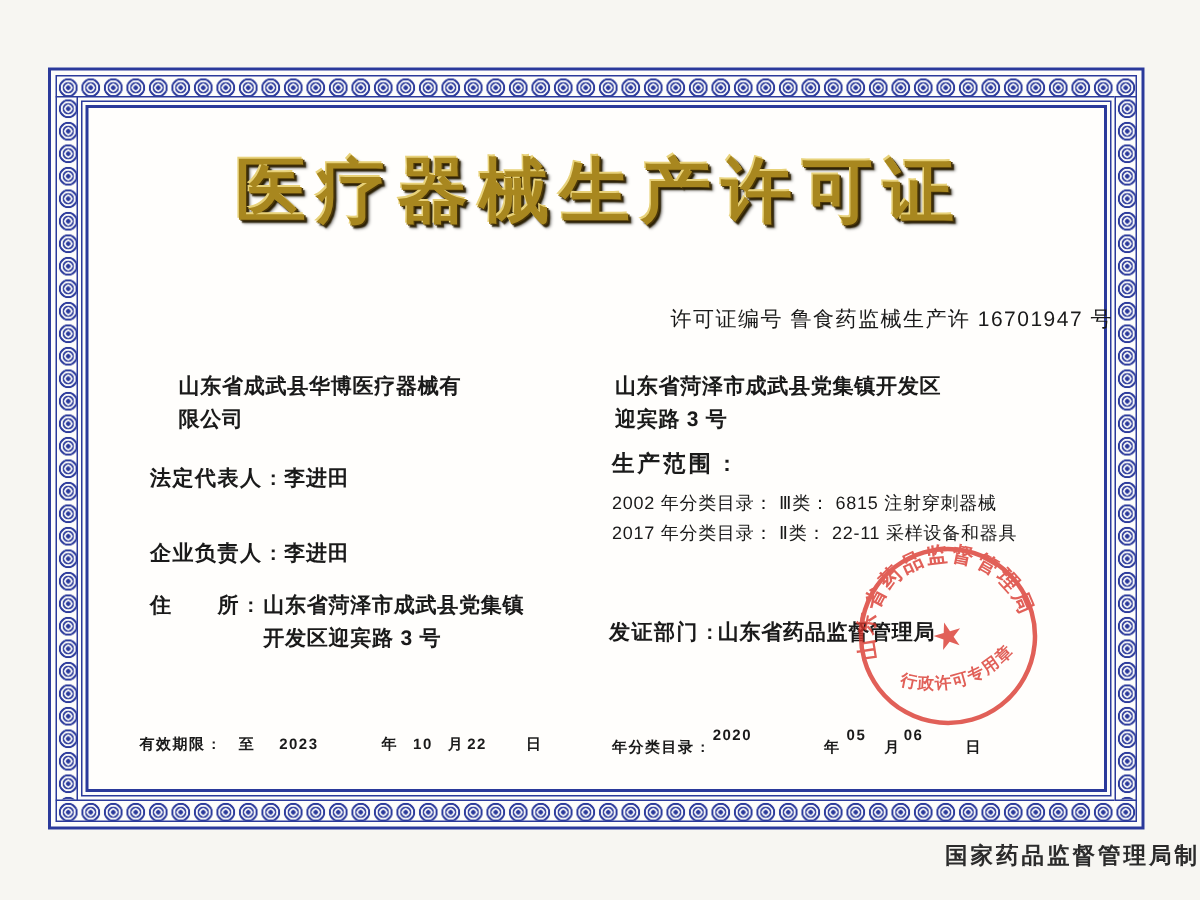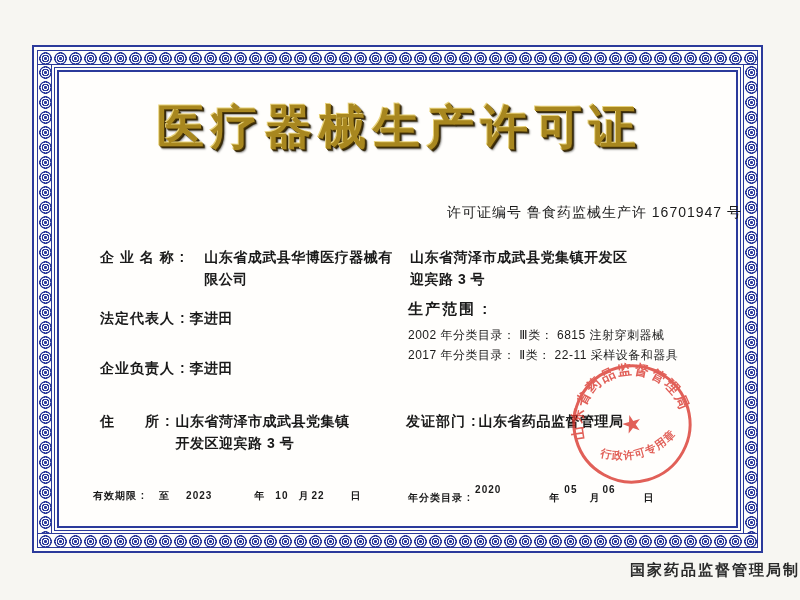--- a/index.html
+++ b/index.html
@@ -54,21 +54,21 @@
   .f-prodaddr{left:408px;top:246px;}
   .f-prodaddr .val{width:218px;margin-left:2px;}
   .f-legal{left:100px;top:307px;}
   .f-legal .val{margin-left:4px;}
   .f-scope-label{position:absolute;left:408px;top:300px;font-size:15px;font-weight:700;letter-spacing:2px;}
   .scope-line{position:absolute;left:408px;font-size:12px;font-weight:500;letter-spacing:.5px;white-space:nowrap;}
   .scope-line.l1{top:327px;}
   .scope-line.l2{top:347px;}
   .f-head{left:100px;top:357px;}
   .f-head .val{margin-left:4px;}
-  .f-residence{left:100px;top:410px;justify-content:space-between;}
+  .f-residence{left:100px;top:392px;justify-content:space-between;}
   .f-residence .val{width:188px;margin-left:5px;}
   .f-issuedept{left:406px;top:410px;}
   .f-issuedept .val{margin-left:2px;}
 
   
   .date-row{position:absolute;font-size:10px;font-weight:600;white-space:nowrap;margin-top:23px;}
   .date-row span{display:inline-block;}
   .r-validity{left:93px;top:466px;letter-spacing:1px;}
   .r-validity .p-prefix{margin-left:14px;}
   .r-validity .p-year{margin-left:16px;}
@@ -110,21 +110,20 @@
 </div>
 
 <div class="cert-title">医疗器械生产许可证</div>
 
 <div class="license-line">
   <span>许可证编号</span>
   <span>鲁食药监械生产许 16701947 号</span>
 </div>
 
 <div class="field f-company">
-  <span class="lbl">企 业 名 称 :</span>
   <span class="val">山东省成武县华博医疗器械有限公司</span>
 </div>
 
 <div class="field f-legal">
   <span class="lbl">法定代表人 :</span>
   <span class="val">李进田</span>
 </div>
 
 <div class="field f-head">
   <span class="lbl">企业负责人 :</span>

